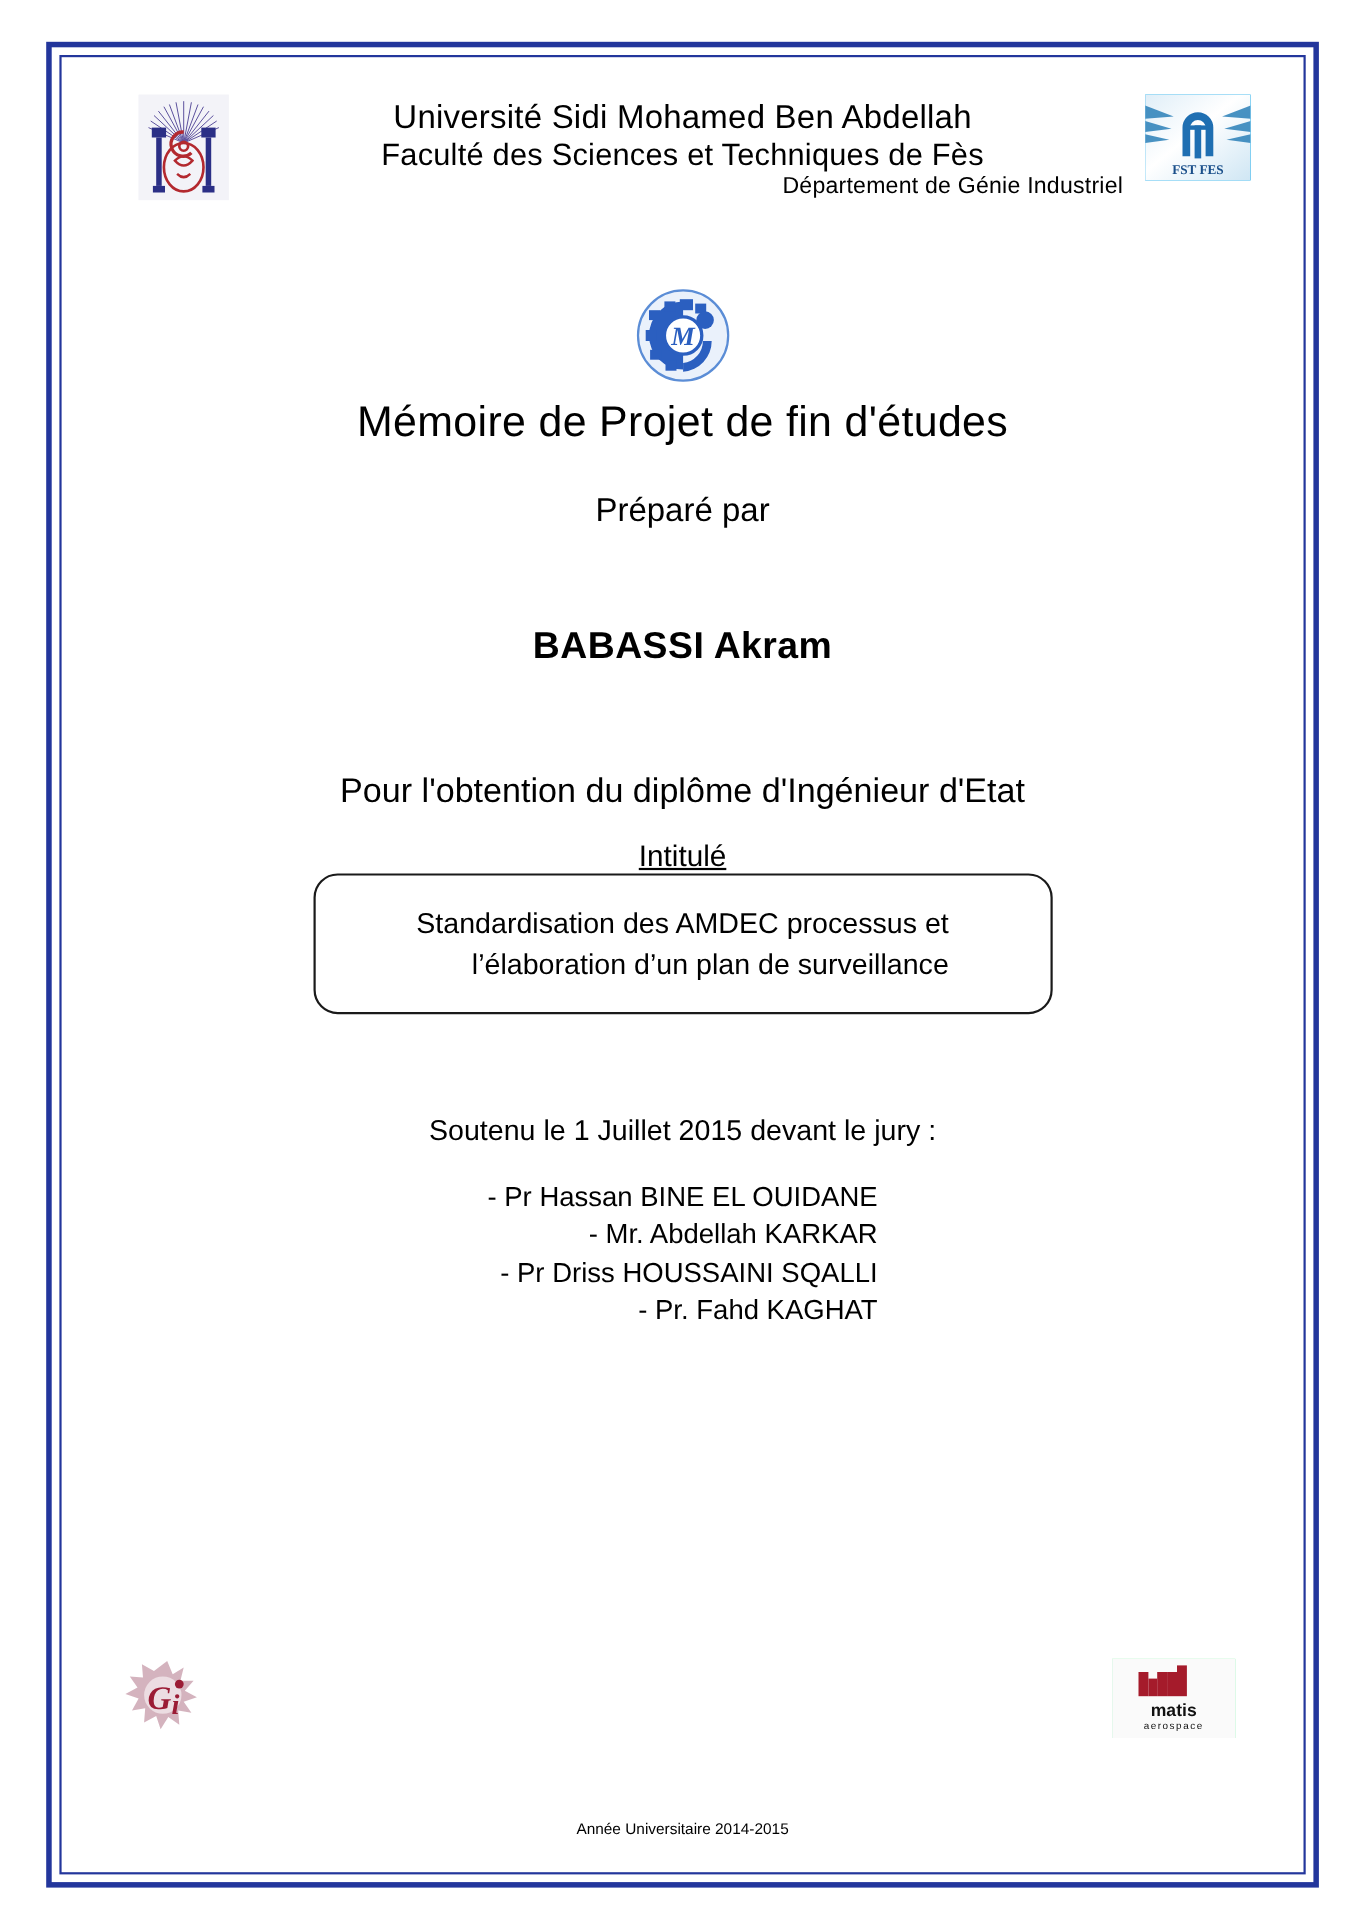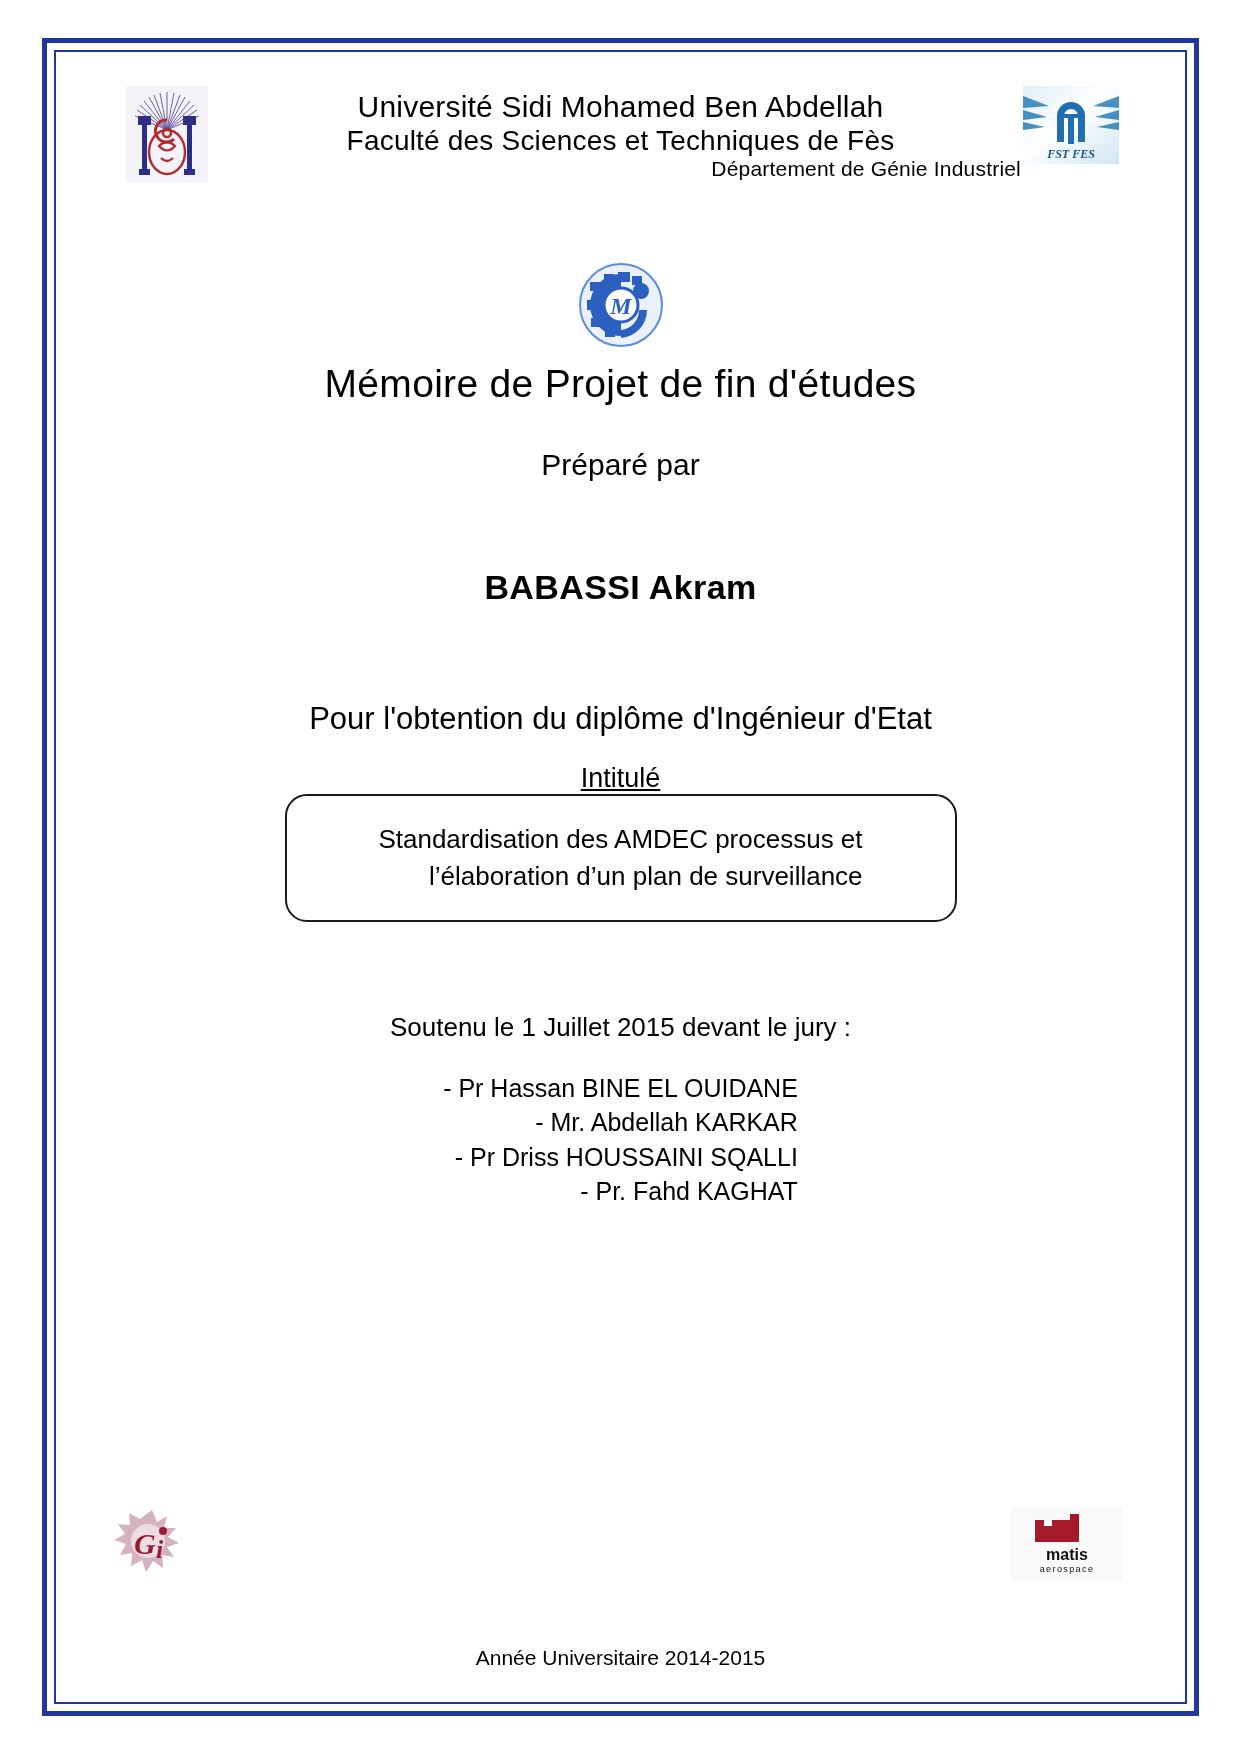--- a/index.html
+++ b/index.html
@@ -62,27 +62,26 @@
   .logo-usmba {
     position: absolute;
     left: 56px;
     top: 10px;
     width: 82px;
     height: 96px;
     background: #f3f3f8;
   }
   .logo-fst {
     position: absolute;
-    right: 52px;
+    right: 34px;
     top: 10px;
     width: 96px;
     height: 78px;
     background: #0ea5e9;
     overflow: hidden;
-    font-style: italic;
   }
   .univ-block {
     position: absolute;
     left: 150px;
     right: 150px;
     top: 14px;
     text-align: center;
     color: #000000;
     line-height: 1.16;
   }
@@ -208,21 +207,21 @@
     background: #86efac;
   }
 
   
   .footer {
     position: absolute;
     left: 0;
     right: 0;
     bottom: 22px;
     text-align: center;
-    font-size: 21px;
+    font-size: 14px;
     margin-top: 11px;
   }
 </style>
 </head>
 <body>
 
 <div class="page">
 
   <div class="frame-outer"></div>
   <div class="frame-inner"></div>

